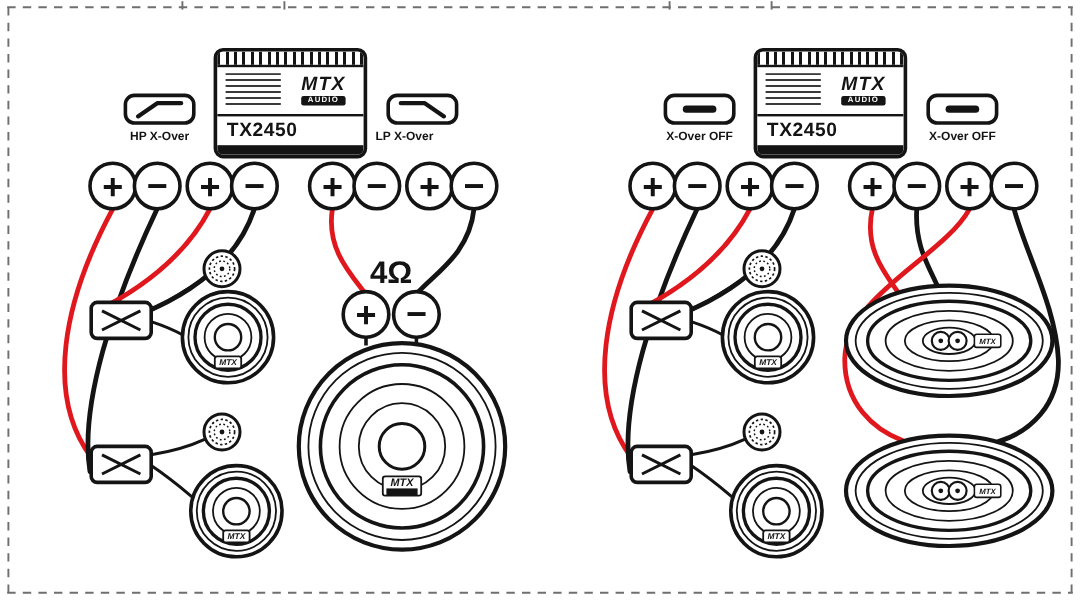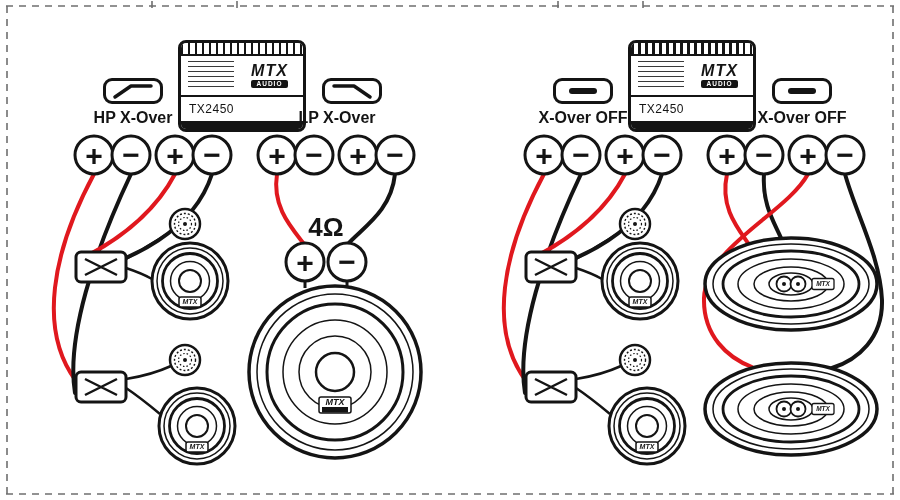--- a/index.html
+++ b/index.html
@@ -24,27 +24,27 @@
   .amp-fins{height:11px;border-bottom:2px solid #141414;
             background:repeating-linear-gradient(90deg,#141414 0 2.5px,transparent 2.5px 7px);}
   .amp-body{flex:1;display:flex;align-items:center;}
   .amp-vents{width:46px;align-self:stretch;margin:5px 2px 5px 7px;
              background:repeating-linear-gradient(180deg,#3a3a3a 0 1.5px,transparent 1.5px 5px);}
   .amp-logo{flex:1;display:flex;flex-direction:column;align-items:center;justify-content:center;line-height:1;}
   .amp-logo-mtx{font-weight:bold;font-style:italic;font-size:16px;letter-spacing:1px;}
   .amp-logo-audio{margin-top:1px;background:#141414;color:#fff;font-weight:bold;font-size:6.5px;
                   letter-spacing:1px;padding:1px 6px;border-radius:2px;}
   .amp-strip{height:24px;border-top:2.5px solid #141414;display:flex;align-items:center;padding-left:8px;}
-  .amp-model{font-weight:normal;font-size:12px;letter-spacing:.5px;}
+  .amp-model{font-weight:bold;font-size:16px;letter-spacing:.5px;}
   .amp-base{height:8px;background:#141414;}
 
   
   .badge{position:absolute;top:78px;width:60px;height:26px;border:3px solid #141414;border-radius:9px;
          background:#fff;display:flex;align-items:center;justify-content:center;box-sizing:border-box;}
-  .badge-label{position:absolute;top:109px;transform:translateX(-50%);font-weight:bold;font-size:16px;
+  .badge-label{position:absolute;top:109px;transform:translateX(-50%);font-weight:bold;font-size:10px;
                white-space:nowrap;}
 </style>
 </head>
 <body>
 
 <div id="stage">
 
 <svg id="wiring-svg" width="900" height="500" viewBox="0 0 900 500">
 
   <g>

